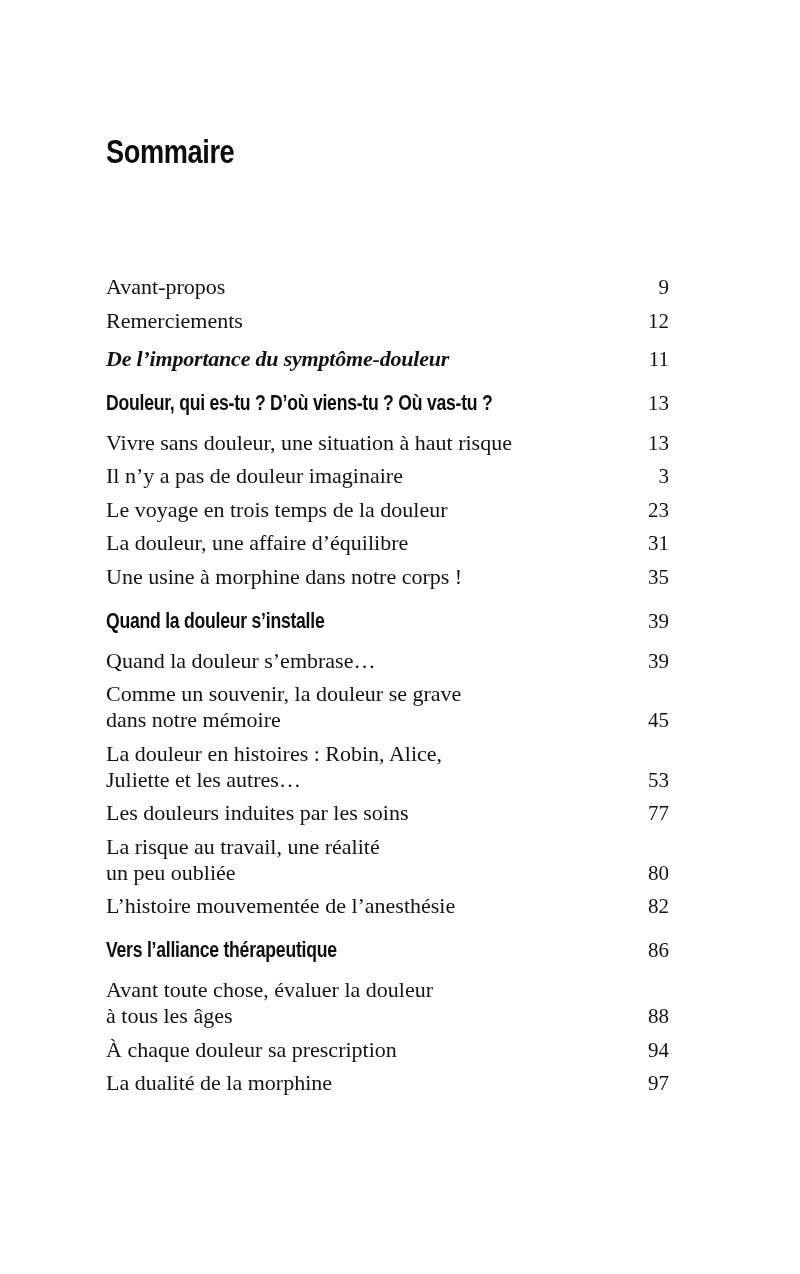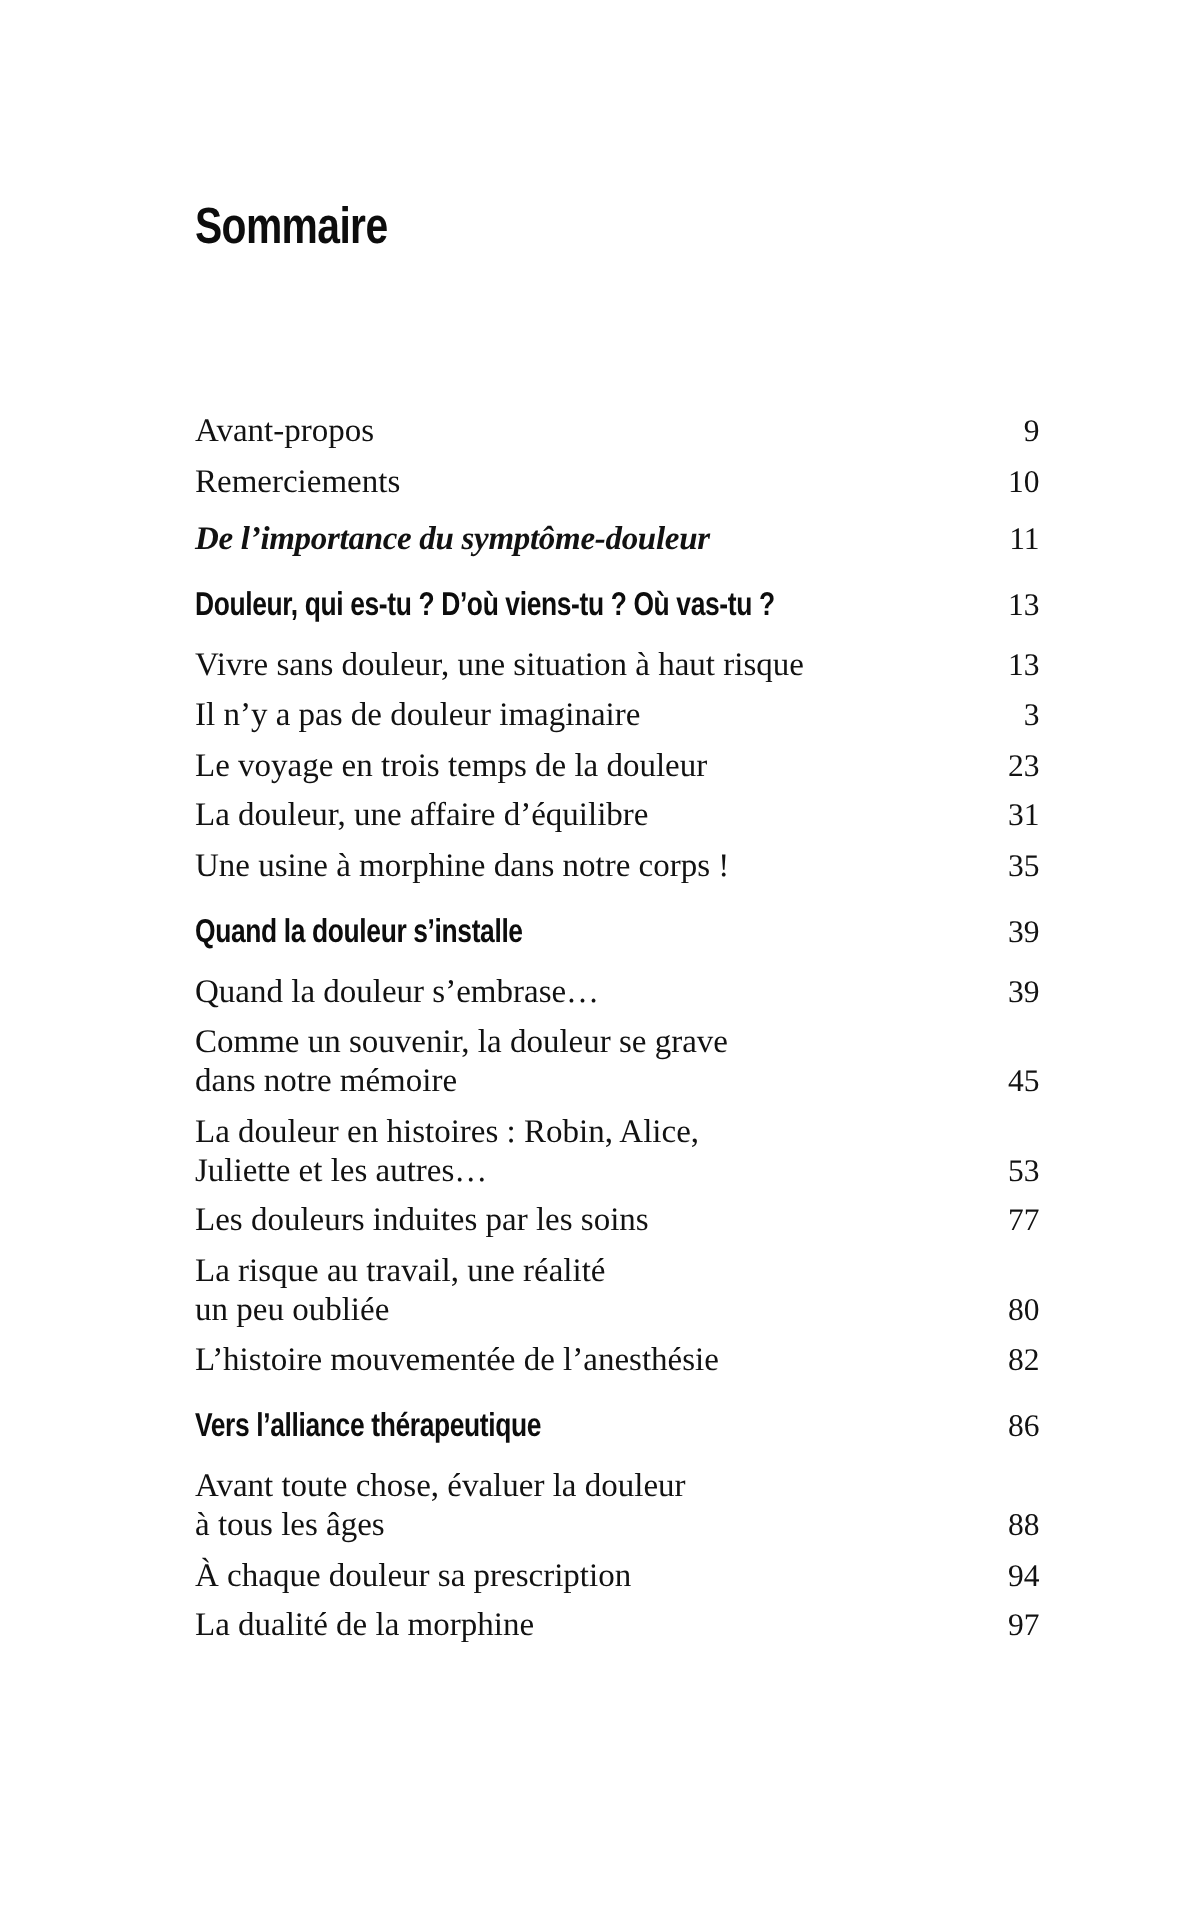--- a/index.html
+++ b/index.html
@@ -11,21 +11,21 @@
     width: 800px;
     height: 1274px;
     position: relative;
     overflow: hidden;
     font-family: "Liberation Serif", serif;
     color: #121212;
   }
   .doc {
     position: absolute;
     top: 0;
-    left: 130px;
+    left: 106px;
     width: 563px; 
   }
   .title {
     margin: 0;
     padding-top: 134px;
     font-family: "Liberation Sans", sans-serif;
     font-weight: 700;
     font-size: 34px;
     line-height: 1;
     letter-spacing: -0.5px;
@@ -92,21 +92,21 @@
     <div class="label">
           <span class="line">Avant-propos</span>
         </div>
     <div class="pagenum">9</div>
   </div>
 
   <div class="row plain">
     <div class="label">
           <span class="line">Remerciements</span>
         </div>
-    <div class="pagenum">10</div>
+    <div class="pagenum">12</div>
   </div>
 
   <div class="row italic">
     <div class="label">
           <span class="line">De l’importance du symptôme-douleur</span>
         </div>
     <div class="pagenum">11</div>
   </div>
 
   <div class="row section">

